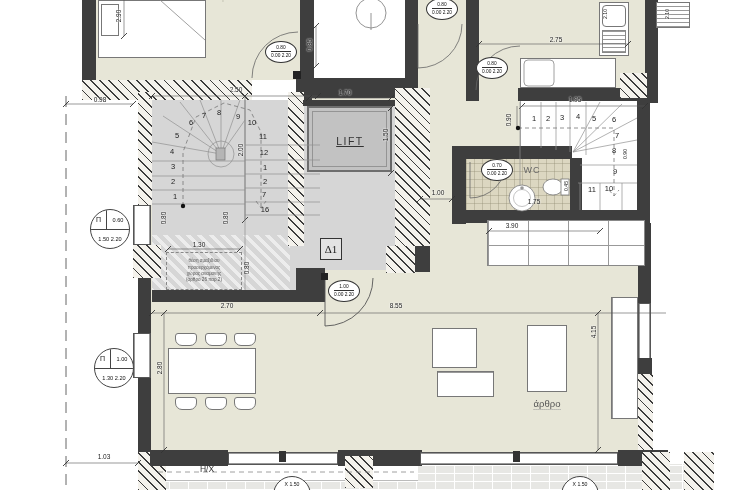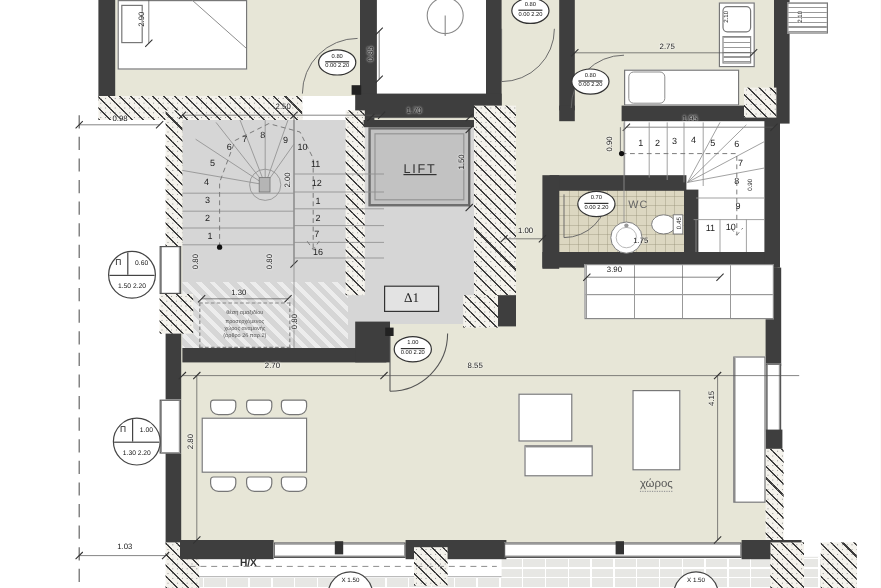--- a/index.html
+++ b/index.html
@@ -41,21 +41,21 @@
   .wtag{position:absolute;width:38px;height:38px;border:1px solid #444;border-radius:50%;background:#fff;
         transform:translate(-50%,-50%);font-size:5.6px;color:#111;z-index:6;overflow:hidden}
   .wtag .row1{display:flex;height:19px;align-items:center;border-bottom:.8px solid #444}
   .wtag .sym{width:15px;text-align:center;border-right:.8px solid #444;font-size:7px;align-self:stretch;
              display:flex;align-items:center;justify-content:center}
   .wtag .val{flex:1;text-align:center}
   .wtag .row2{height:17px;display:flex;align-items:center;justify-content:center}
   .btag{position:absolute;width:36px;height:32px;border:1px solid #444;border-radius:50%;background:#fff;
         transform:translateX(-50%);font-size:5.2px;color:#111;text-align:center;padding-top:4px;z-index:6}
   .roomlabel{position:absolute;transform:translate(-50%,-50%);white-space:nowrap;z-index:6}
-  .d1box{left:320px;top:238px;width:46px;height:22px;border:1.5px solid #333;background:#e3e3e3;
+  .d1box{left:320px;top:238px;width:22px;height:22px;border:1.5px solid #333;background:#e3e3e3;
          display:flex;align-items:center;justify-content:center;z-index:6;
          font-family:"Liberation Serif",serif;font-size:11px;color:#222}
   .liftcar{border:2px solid #6e6e6e;background:#c2c2c2}
   .liftinner{border:1px solid #949494}
   .chair{position:absolute;width:22px;height:13px;background:#fff;border:1px solid #777;
          border-radius:3px 3px 7px 7px;box-sizing:border-box}
   svg{position:absolute;left:0;top:0;z-index:4}
   #labels{position:absolute;left:0;top:0;width:734px;height:490px;z-index:7}
 </style>
 </head>
@@ -185,22 +185,22 @@
   <circle cx="522" cy="198" r="13" fill="#fff" stroke="#777" stroke-width="0.8"></circle>
   <circle cx="522" cy="198" r="8.5" fill="none" stroke="#aaa" stroke-width="0.7"></circle>
   <circle cx="522" cy="188" r="1.8" fill="#999"></circle>
   <ellipse cx="553" cy="187" rx="10" ry="8" fill="#fff" stroke="#777" stroke-width="0.8"></ellipse>
   <rect x="561" y="179" width="8" height="16" fill="#fff" stroke="#777" stroke-width="0.8"></rect>
 </svg>
 
 <div id="labels">
   <div class="roomlabel" style="left:350px;top:141px;font-size:10.5px;letter-spacing:1.5px;color:#333;text-decoration:underline">LIFT</div>
   <div class="roomlabel" style="left:532px;top:170px;font-size:9px;letter-spacing:1px;color:#666">WC</div>
-  <div class="roomlabel" style="left:547px;top:404px;font-size:9.5px;color:#555;border-bottom:1px dotted #999">χώρος</div>
-  <div class="roomlabel" style="left:207px;top:469px;font-size:8.5px;font-weight:bold;color:#333">Η/Χ</div>
+  <div class="roomlabel" style="left:547px;top:404px;font-size:9.5px;color:#555;border-bottom:1px dotted #999">άρθρο</div>
+  <div class="roomlabel" style="left:207px;top:469px;font-size:8.5px;font-weight:normal;color:#333">Η/Χ</div>
   <div class="roomlabel" style="left:218px;top:-3px;font-size:6.5px;color:#b0b0a0">υπνοδωμάτιο</div>
   <div class="abs d1box">
     <span>Δ1</span>
   </div>
   <div class="abs" id="waitnote" style="left:166px;top:252px;width:76px;height:38px;border:1px dashed #888;display:flex;flex-direction:column;
               align-items:center;justify-content:center;font-size:4.6px;line-height:1.4;color:#555;text-align:center">
       <span>θέση αμαξιδίου</span>
       <span>προσερχόμενος</span>
       <span>χώρος αναμονής</span>
       <span>(άρθρο 26 παρ.2)</span>

